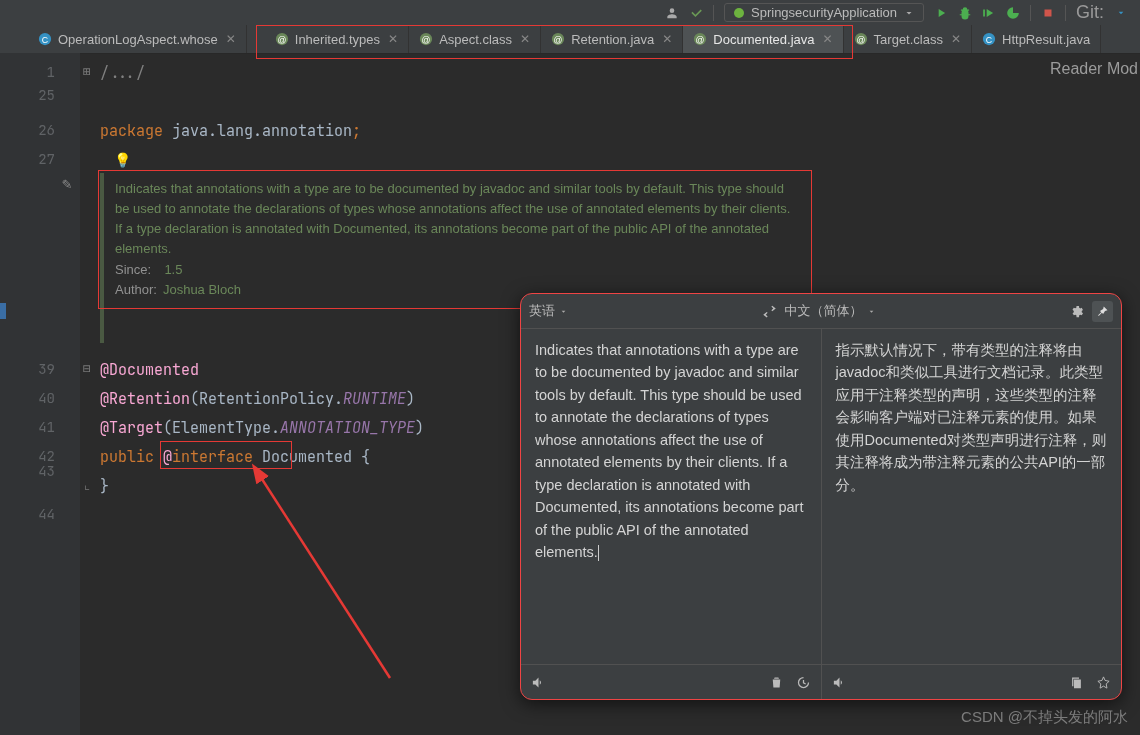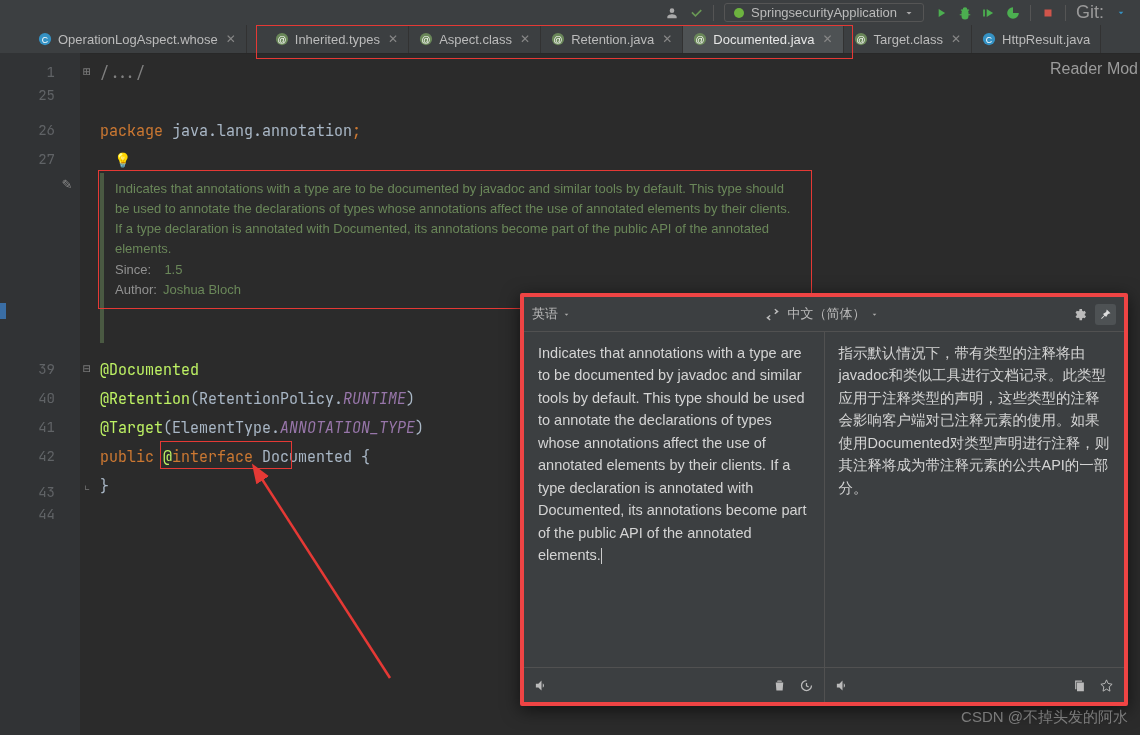--- a/index.html
+++ b/index.html
@@ -26,37 +26,37 @@
   .ln{position:absolute;left:0;width:55px;text-align:right;color:#606366;font-family:"JetBrains Mono","Consolas",monospace;font-size:14px;}
   .gicon{position:absolute;left:56px;width:22px;text-align:center;color:#767676;}
   .pencil{color:#8a8a8a;}
   
   .fold{position:absolute;left:80px;width:14px;color:#767676;font-family:monospace;font-size:13px;text-align:center;}
   .code{position:absolute;left:100px;right:0;top:0;bottom:0;font-family:"JetBrains Mono","Consolas",monospace;font-size:15px;}
   .row{position:absolute;left:0;white-space:pre;}
   .cmt{color:#808080;}
   .kw{color:#CC7832;}
   .doctag{color:#919191;}
-  .ann{color:#bef264;}
+  .ann{color:#f9a8d4;}
   .cls{color:#A9B7C6;}
   .cnst{color:#9876AA;font-style:italic;}
   .intf{color:#A9B7C6;}
   .bulb{color:#F2C94C;font-size:14px;}
   .docgutter{position:absolute;left:100px;width:4px;background:#6A8759;opacity:.5;}
   
   .docbox{position:absolute;left:98px;top:117px;width:680px;border:1px solid #E53935;padding:8px 16px 8px 16px;line-height:1.55;}
   .docbox .body{color:#6A8759;}
   .docbox .meta{color:#808080;}
   .docbox .meta span.v{color:#6A8759;margin-left:6px;}
   
   .kwbox{position:absolute;border:1px solid #E53935;pointer-events:none;}
   
   .arrow-svg{position:absolute;pointer-events:none;}
   
-  .tpopup{position:absolute;left:520px;top:293px;width:600px;height:405px;background:#3C3F41;border:4px solid #ef4444;border-radius:2px;box-shadow:0 4px 18px rgba(0,0,0,.6);display:flex;flex-direction:column;}
+  .tpopup{position:absolute;left:520px;top:293px;width:600px;height:405px;background:#3C3F41;border:1px solid #ef4444;border-radius:12px;box-shadow:0 4px 18px rgba(0,0,0,.6);display:flex;flex-direction:column;}
   .tpop-hdr{height:34px;display:flex;align-items:center;border-bottom:1px solid #515151;padding:0 8px;gap:8px;}
   .langsel{display:flex;align-items:center;gap:4px;color:#BBBBBB;font-size:13px;}
   .langsel svg{width:9px;height:9px;}
   .flex1{flex:1;}
   .hicn{display:inline-flex;color:#aaa;}
   .hicn svg{width:15px;height:15px;}
   .pin{background:#4E5254;border-radius:3px;padding:3px;}
   .tpop-body{flex:1;display:flex;}
   .pane{flex:1;display:flex;flex-direction:column;border-right:1px solid #515151;}
   .pane:last-child{border-right:none;}
@@ -208,21 +208,21 @@
     <div class="bluebar"></div>
     <div class="ln" style="top:10px">1</div>
     <div class="ln" style="top:33px">25</div>
     <div class="ln" style="top:68px">26</div>
     <div class="ln" style="top:97px">27</div>
     <div class="gicon pencil" style="top:124px">✎</div>
     <div class="ln" style="top:307px">39</div>
     <div class="ln" style="top:336px">40</div>
     <div class="ln" style="top:365px">41</div>
     <div class="ln" style="top:394px">42</div>
-    <div class="ln" style="top:430px">43</div>
+    <div class="ln" style="top:409px">43</div>
     <div class="ln" style="top:452px">44</div>
   </div>
 
   <div class="fold" style="top:11px">⊞</div>
   <div class="fold" style="top:308px">⊟</div>
   <div class="fold" style="top:424px">⌞</div>
 
   <div class="docgutter" style="top:120px;height:170px"></div>
 
   <div class="code">

